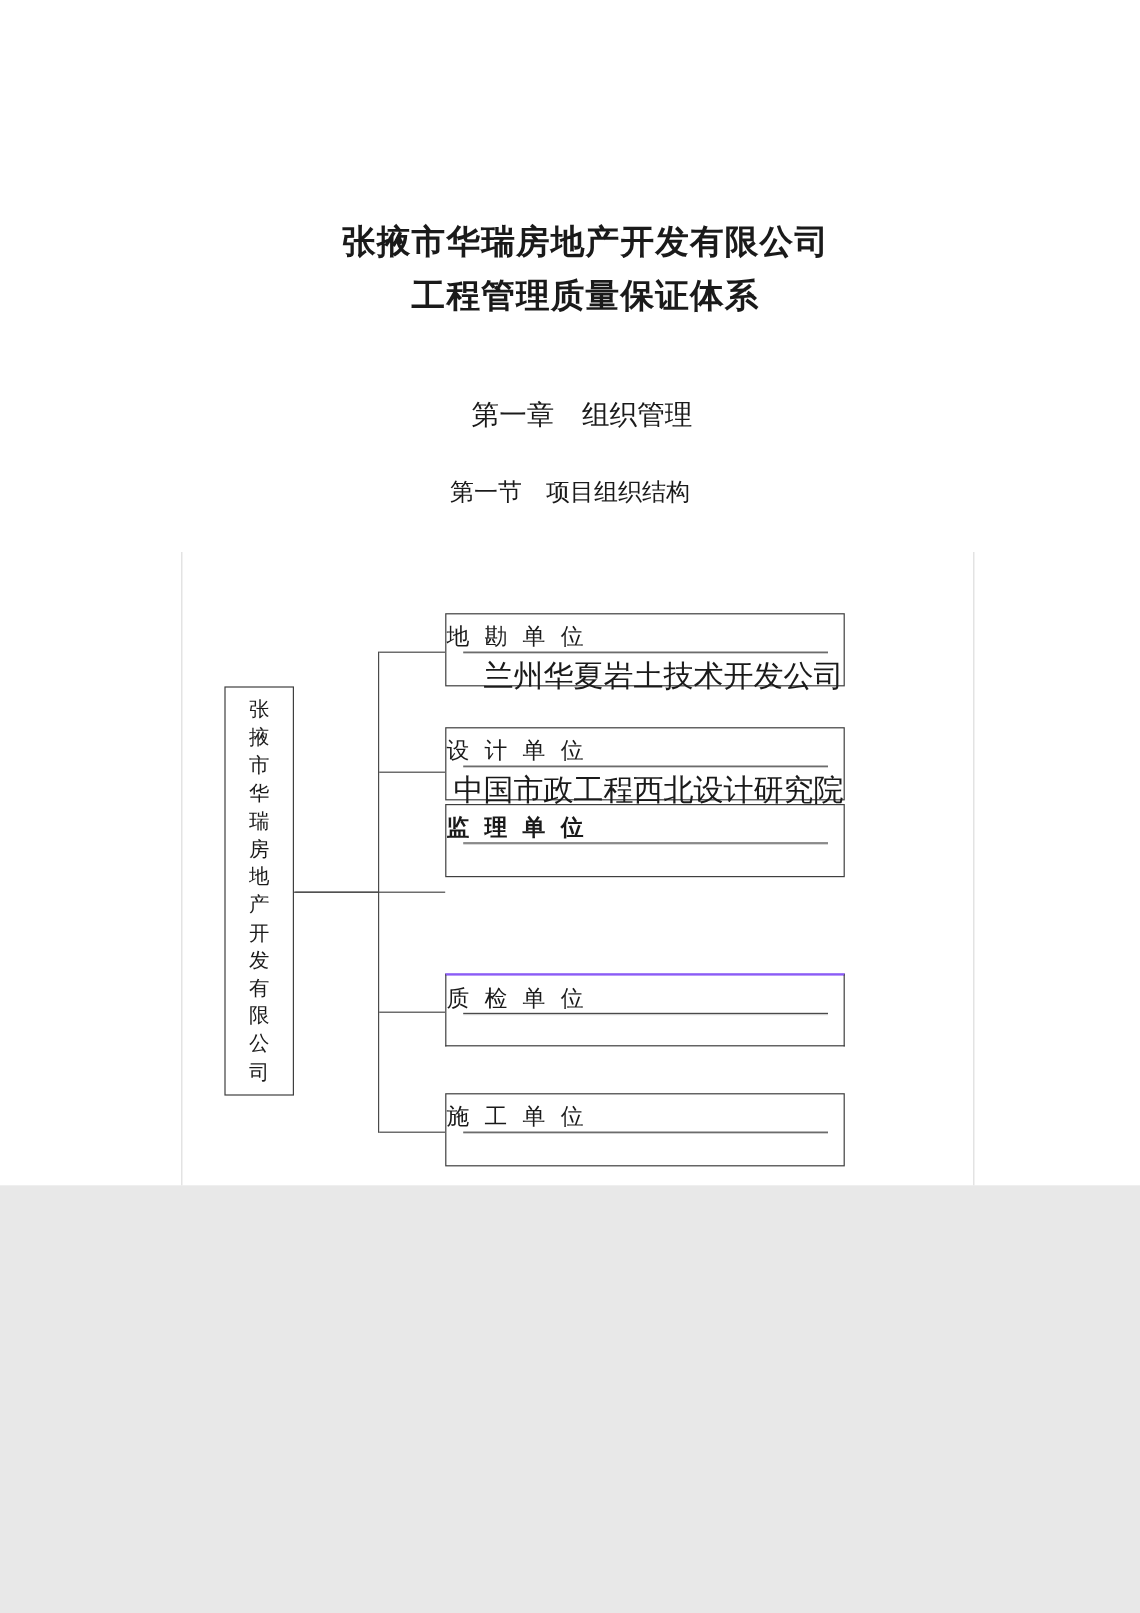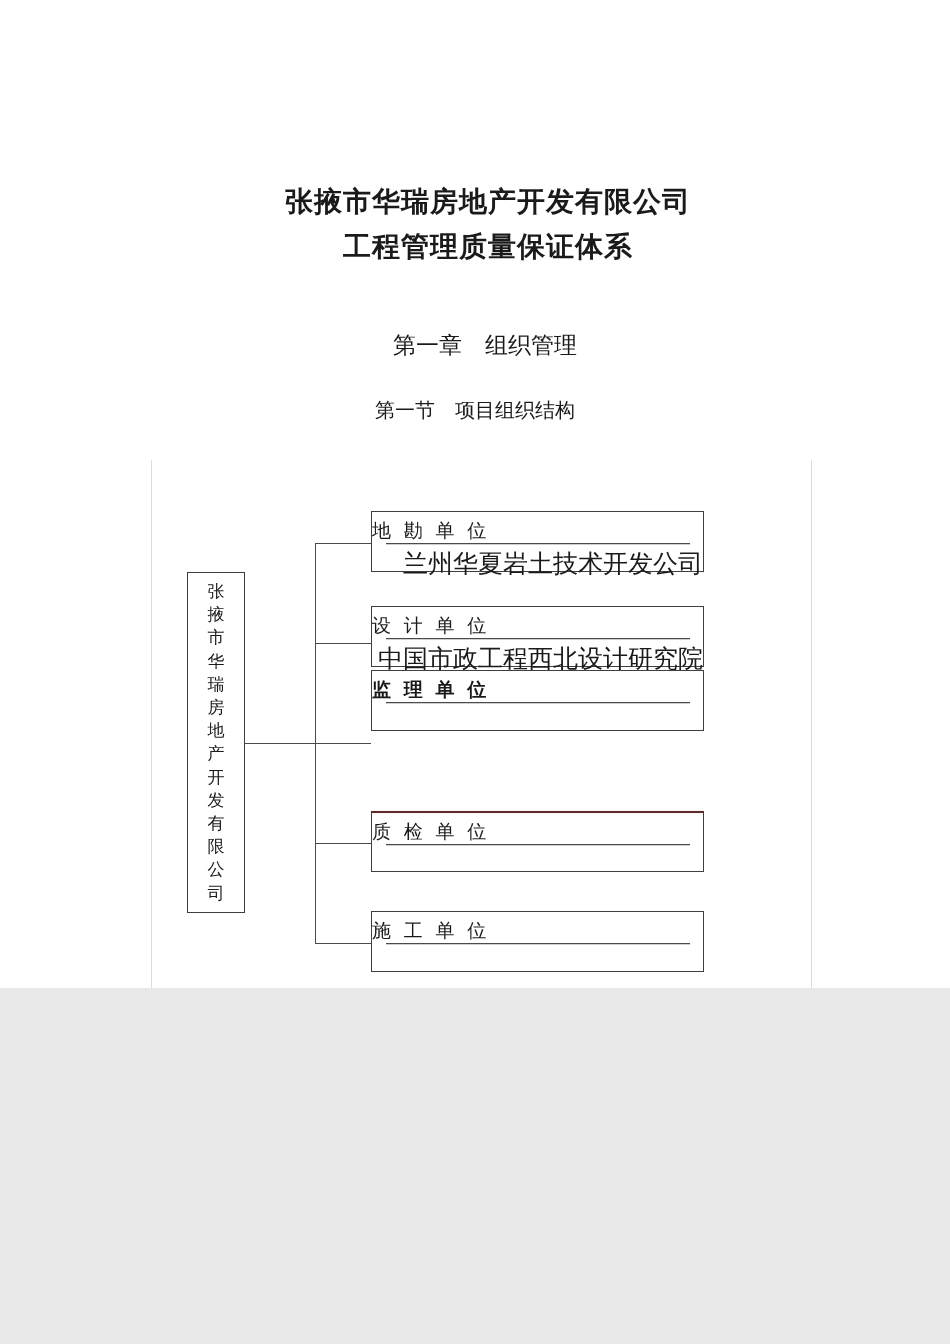--- a/index.html
+++ b/index.html
@@ -72,21 +72,21 @@
   .unit-box {
     position: absolute;
     left: 371px;
     width: 333px; height: 61px;
     border: 1px solid #3f3f3f;
     background: #ffffff;
   }
   .unit-box.b1 { top: 511px; }
   .unit-box.b2 { top: 606px; }
   .unit-box.b3 { top: 670px; font-weight: bold; }
-  .unit-box.b4 { top: 811px; border-top: 2px solid #7f1d1d; }
+  .unit-box.b4 { top: 811px; border-top: 2px solid #8b5cf6; }
   .unit-box.b5 { top: 911px; }
   .unit-title {
     position: absolute;
     top: 6px; left: 0; width: 100%;
     font-size: 19px;
     letter-spacing: 4px;
     white-space: nowrap;
   }
   .unit-underline {
     position: absolute;

